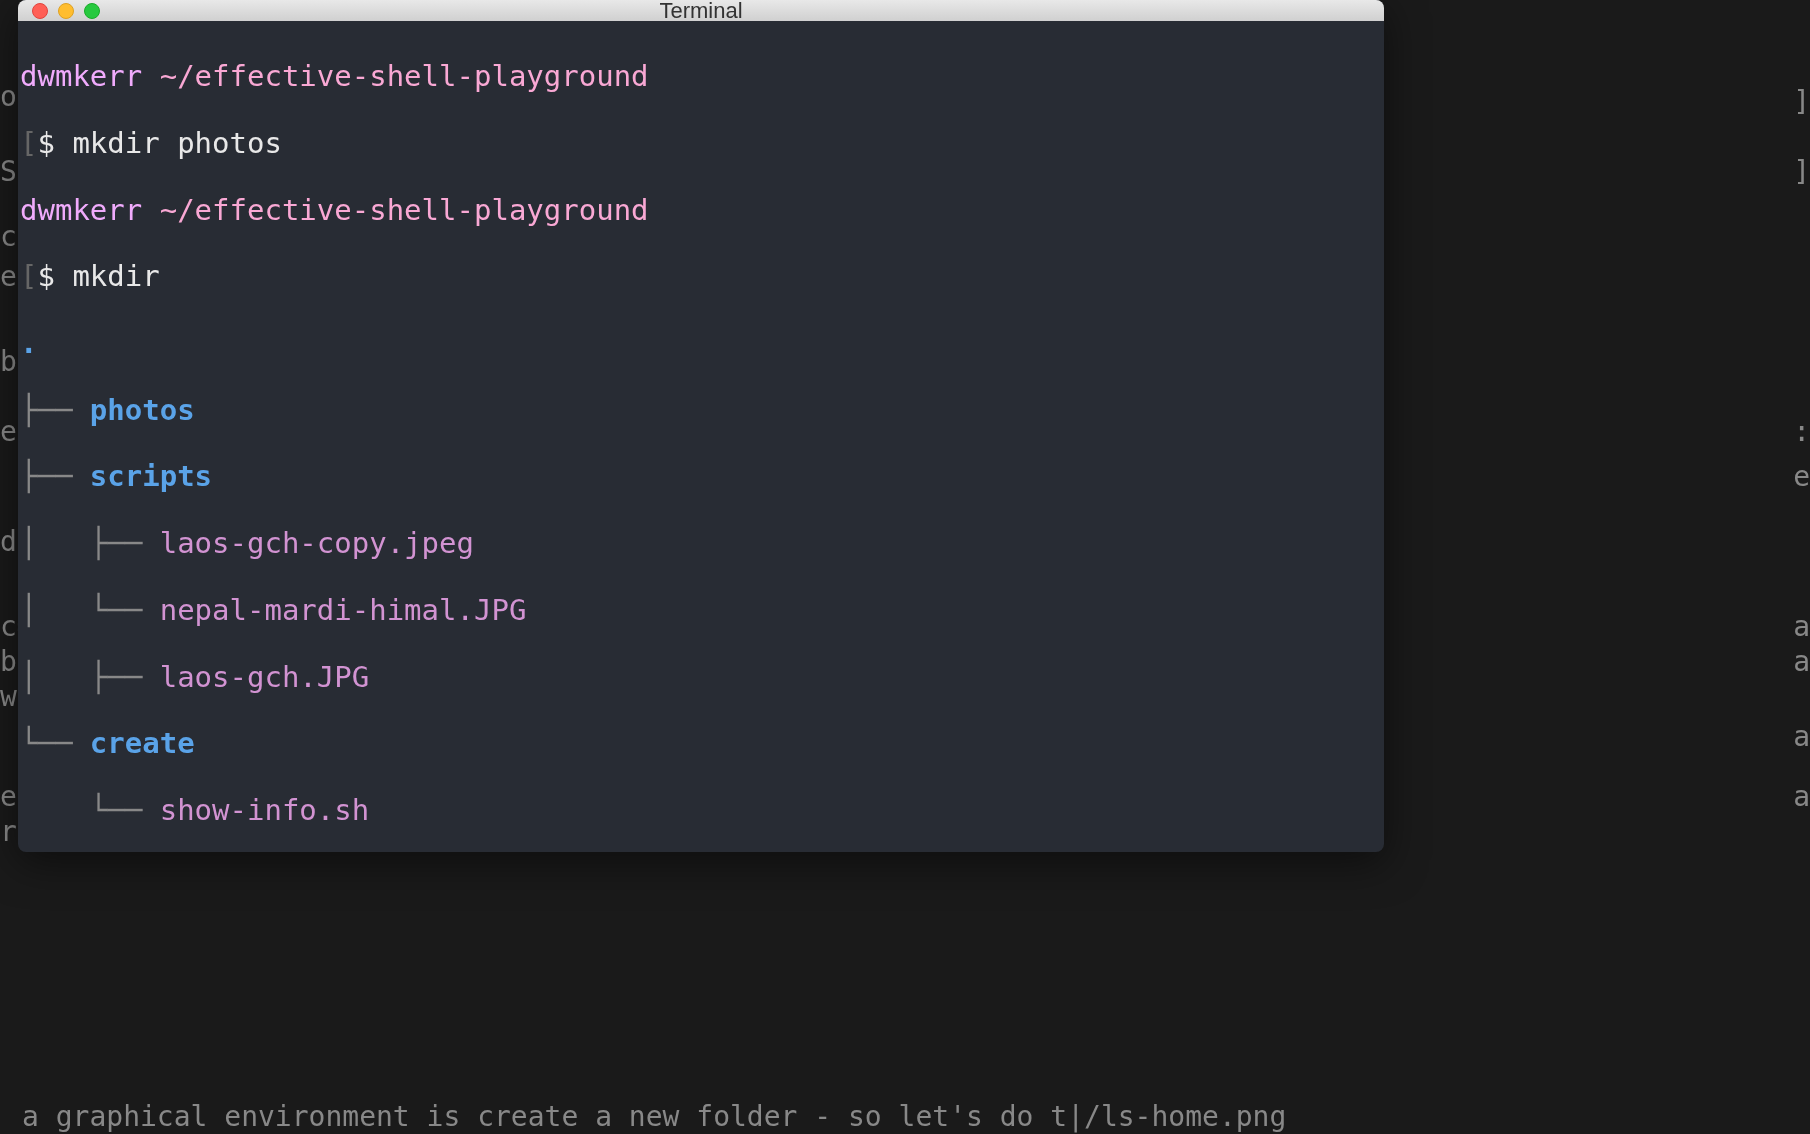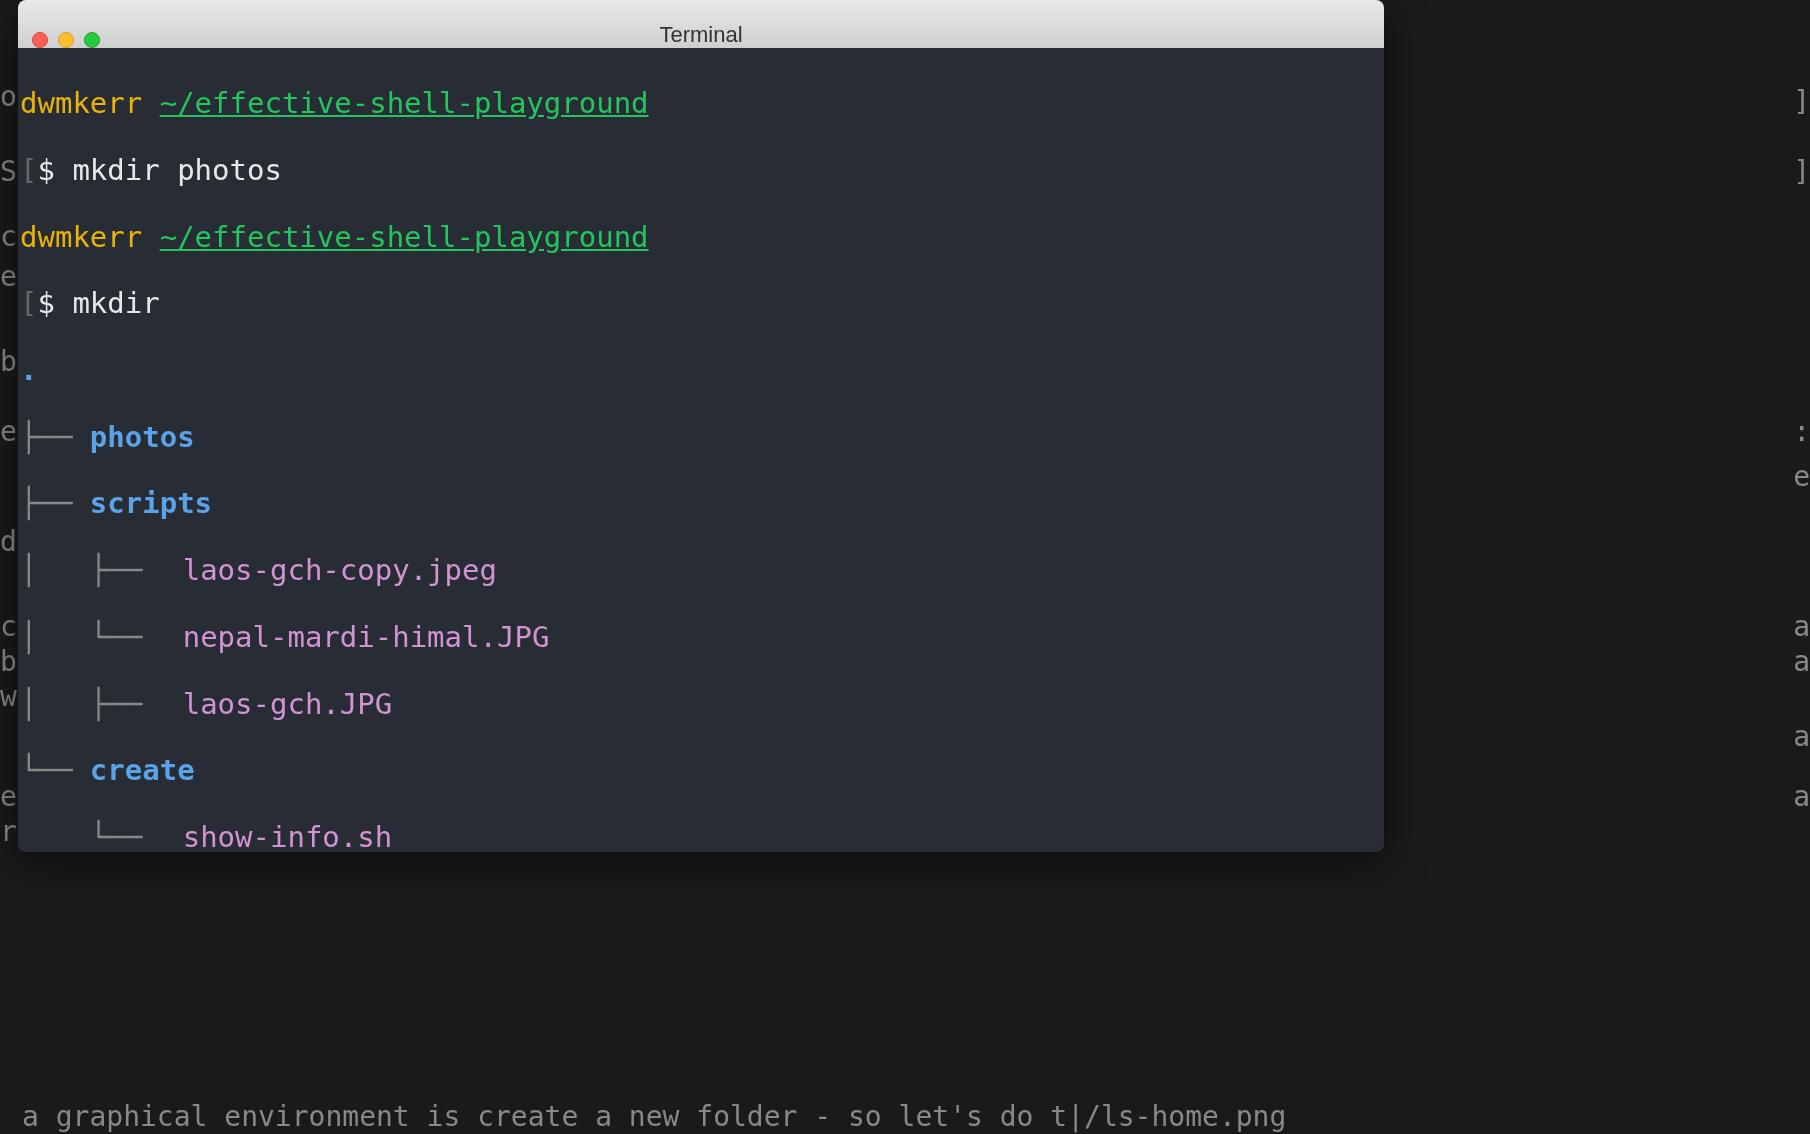--- a/index.html
+++ b/index.html
@@ -51,24 +51,24 @@
       width: 1366px;
       height: 852px;
       background: #282c34;
       border-radius: 8px;
       overflow: hidden;
       box-shadow: 0 10px 40px rgba(0,0,0,0.5);
       z-index: 10;
     }
     
     .titlebar {
-      height: 48px;
+      height: 21px;
       background: linear-gradient(to bottom, #e8e8e8, #d0d0d0);
       display: flex;
-      align-items: flex-end;
+      align-items: center;
       padding: 0 12px;
       position: relative;
     }
     
     .traffic-lights {
       display: flex;
       gap: 10px;
       position: absolute;
       left: 14px;
     }
@@ -92,28 +92,28 @@
     
     .terminal-content {
       padding: 6px 2px;
       font-size: 29px;
       line-height: 1.15;
       color: #e8e8e8;
       white-space: pre;
     }
     
     .term-line { display: block; }
-    .c-user { color: #eab308; }
-    .c-path { color: #22c55e; text-decoration: underline; }
+    .c-user { color: #f0abfc; }
+    .c-path { color: #f9a8d4; }
     .c-prompt { color: #e8e8e8; }
     .c-cmd { color: #e8e8e8; }
     .c-bracket { color: #666; }
     .c-dir { color: #5aa3e8; font-weight: 600; text-align: center; }
     .c-dot { color: #5aa3e8; font-weight: 600; }
-    .c-file { color: #d293d2; margin-left: 23px; }
+    .c-file { color: #d293d2; }
     .c-tree { color: #888; }
     .c-space { color: #e8e8e8; }
   </style>
 </head>
 <body>
 
 <div class="background-text bg-top-left">of</div>
 <div class="background-text bg-left-1">So</div>
 <div class="background-text bg-left-2">c</div>
 <div class="background-text bg-left-3">er</div>

